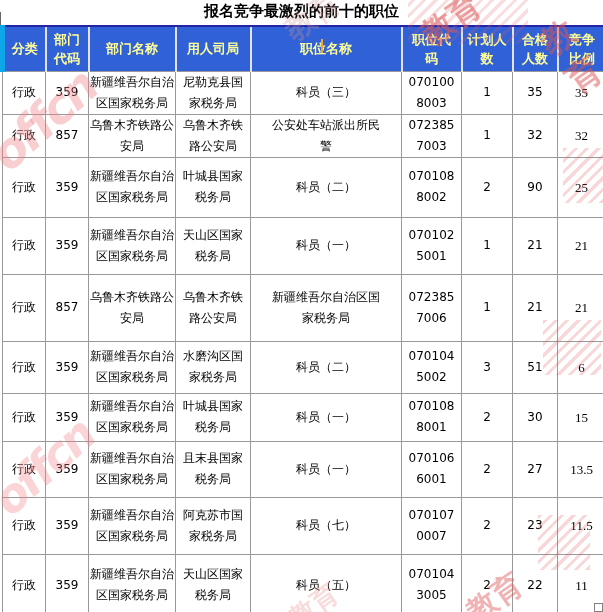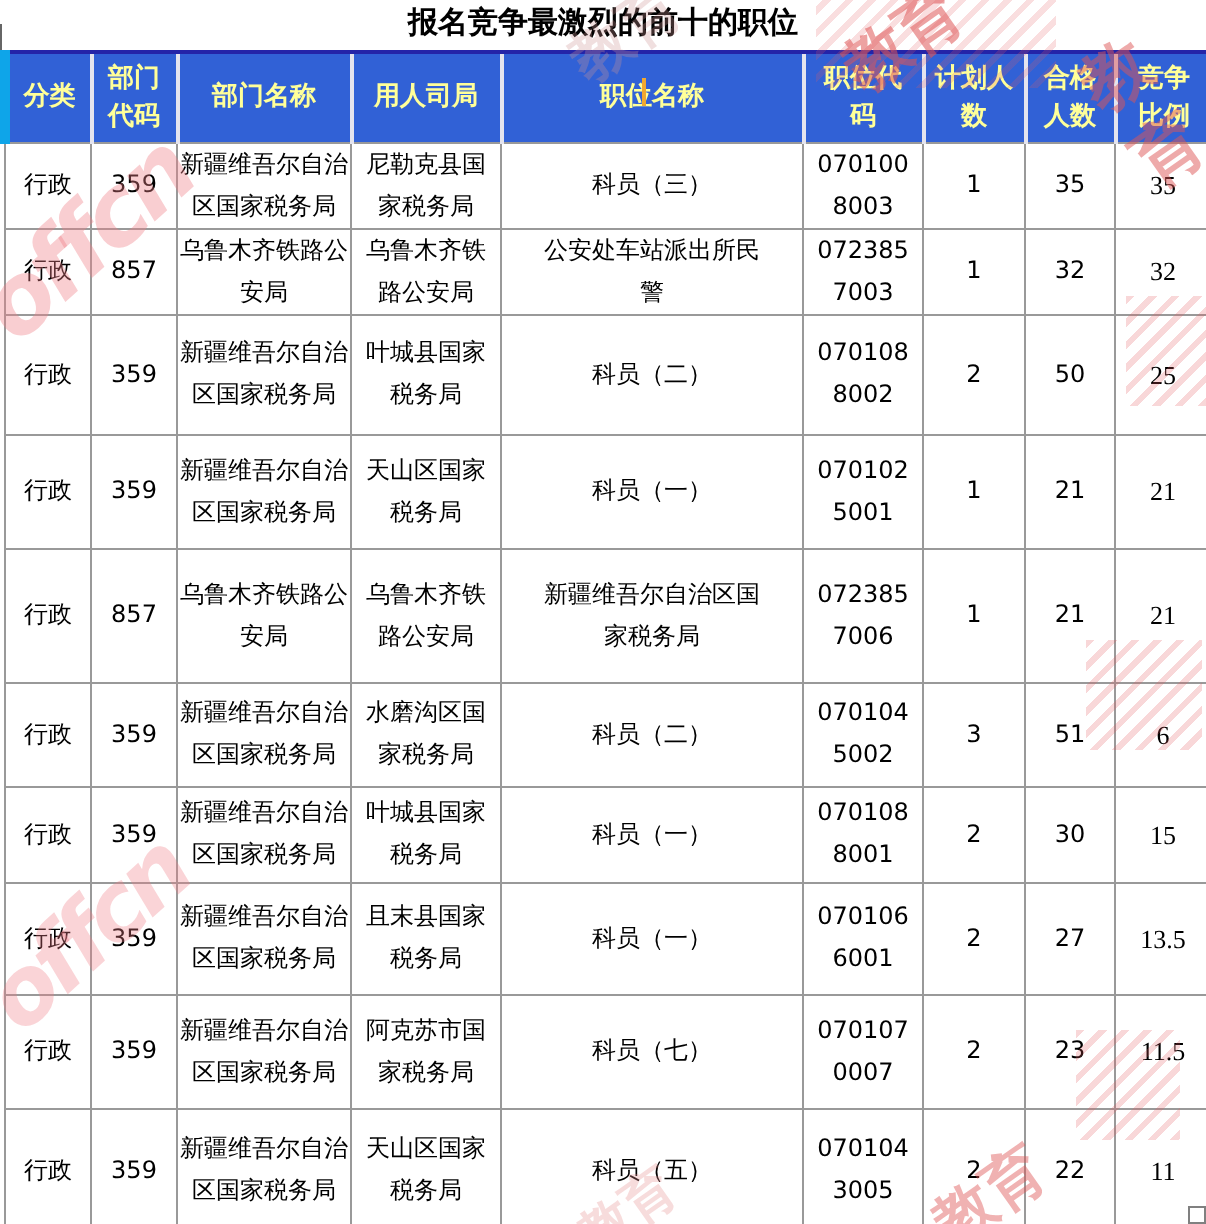--- a/index.html
+++ b/index.html
@@ -103,21 +103,21 @@
     </tr>
     <tr style="height:60px">
       <td class="c0">行政</td>
       <td class="c1">359</td>
       <td class="c2">新疆维吾尔自治区国家税务局</td>
       <td class="c3">叶城县国家税务局</td>
       <td class="c4">科员（二）</td>
       <td class="c5">070108
 8002</td>
       <td class="c6">2</td>
-      <td class="c7">50</td>
+      <td class="c7">90</td>
       <td class="c8">25</td>
     </tr>
     <tr style="height:57px">
       <td class="c0">行政</td>
       <td class="c1">359</td>
       <td class="c2">新疆维吾尔自治区国家税务局</td>
       <td class="c3">天山区国家税务局</td>
       <td class="c4">科员（一）</td>
       <td class="c5">070102
 5001</td>

